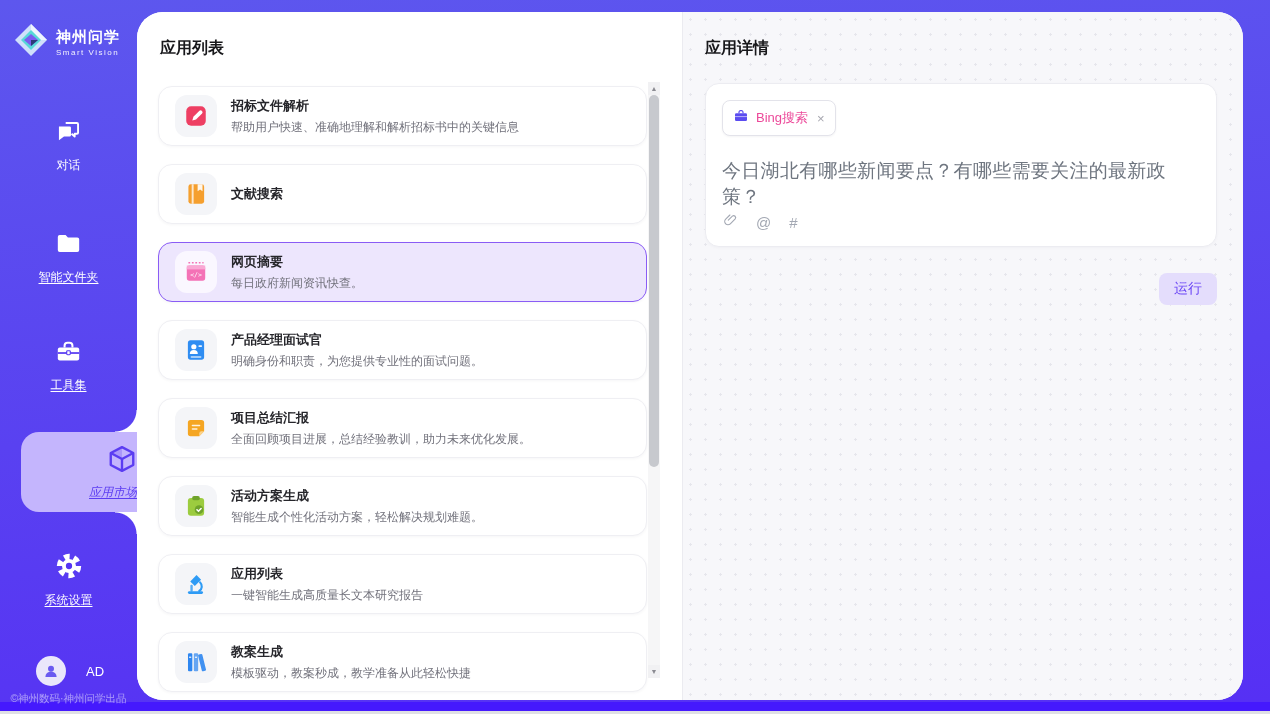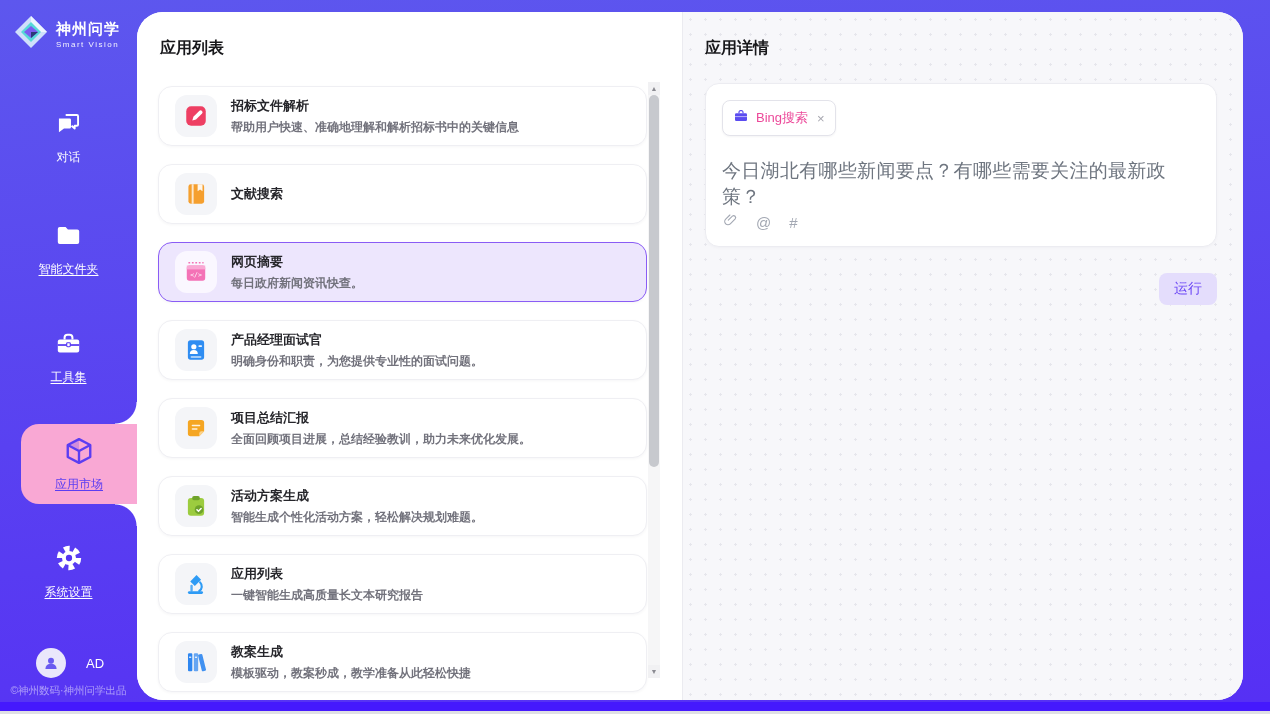--- a/index.html
+++ b/index.html
@@ -10,36 +10,36 @@
   
   .purple-frame { position:absolute; left:0; top:0; width:1270px; height:703px;
     background:linear-gradient(175deg,#5d57ee 0%, #5941f1 55%, #5630f4 100%); }
   .accent-bar { position:absolute; left:0; top:702px; width:1270px; height:9px; background:#4519fd; }
 
   
   .shell { position:absolute; left:137px; top:12px; width:1106px; height:688px;
     background:#ffffff; border-radius:26px; overflow:hidden; display:flex; }
 
   
-  .sidebar { position:absolute; left:0; top:0; width:137px; height:703px; color:#fff; }
+  .sidebar { position:absolute; left:0; top:8px; width:137px; height:703px; color:#fff; }
   .logo { position:absolute; left:13px; top:14px; display:flex; align-items:center; gap:7px; }
   .logo-text-cn { font-size:15px; font-weight:bold; letter-spacing:1px; }
   .logo-text-en { font-size:8px; letter-spacing:1.5px; opacity:.92; margin-top:1px; }
   .nav-item { position:absolute; left:0; width:137px; display:flex; flex-direction:column;
     align-items:center; gap:8px; cursor:pointer; }
   .nav-label { font-size:12px; color:#fff; }
   .nav-label.u { text-decoration:underline; text-underline-offset:2px; }
   .nav-chat   { top:110px; }
   .nav-folder { top:222px; }
   .nav-tools  { top:330px; }
   .nav-gear   { top:544px; }
 
   .nav-active-tab { position:absolute; left:21px; right:0; top:424px; height:80px;
-    background:#f9a8d4; border-radius:18px 0 0 18px; display:flex; flex-direction:column;
-    align-items:center; justify-content:center; gap:6px; cursor:pointer; }
+    background:#c4b5fd; border-radius:18px 0 0 18px; display:flex; flex-direction:column;
+    align-items:flex-end; justify-content:center; gap:6px; cursor:pointer;font-style:italic; }
   .nav-active-tab::before { content:""; position:absolute; right:0; top:-22px; width:22px; height:22px;
     background:radial-gradient(circle at 0 0, transparent 21px, #fff 22px); }
   .nav-active-tab::after { content:""; position:absolute; right:0; bottom:-22px; width:22px; height:22px;
     background:radial-gradient(circle at 0 100%, transparent 21px, #fff 22px); }
   .nav-active-tab .nav-label { color:#5b3df2; text-decoration:underline; text-underline-offset:2px; }
 
   .user-row { position:absolute; left:36px; top:648px; display:flex; align-items:center; gap:20px; cursor:pointer; }
   .avatar { width:30px; height:30px; border-radius:50%; background:#eae7fb; display:flex;
     align-items:center; justify-content:center; }
   .user-name { font-size:13px; color:#fff; }
@@ -54,21 +54,21 @@
   .cards { width:489px; }
   .app-card { width:100%; height:60px; border:1px solid #efeff3; border-radius:14px;
     background:#fff; box-shadow:0 1px 3px rgba(30,30,60,.04); display:flex; align-items:center;
     gap:14px; padding:0 16px; margin-bottom:18px; cursor:pointer; }
   .app-card.selected { background:#ede6fd; border:1px solid #8a5cf5; }
   .app-icon-box { width:42px; height:42px; border-radius:12px; background:#f4f5f8; flex:0 0 auto;
     display:flex; align-items:center; justify-content:center; }
   .app-card.selected .app-icon-box { background:#faf7ff; }
   .app-texts { display:flex; flex-direction:column; gap:4px; min-width:0; }
   .app-name { font-size:13px; font-weight:bold; color:#26262b; }
-  .app-desc { font-size:12px; color:#72727c; white-space:nowrap;font-weight:bold; }
+  .app-desc { font-size:12px; color:#72727c; white-space:nowrap; }
 
   
   .scrollbar { position:absolute; top:70px; right:22px; width:12px; height:596px;
     background:#f6f6f7; }
   .sb-arrow { position:absolute; left:0; width:12px; height:13px; background:#f1f1f3;
     color:#8b8b92; font-size:7px; line-height:13px; text-align:center; cursor:pointer; }
   .sb-arrow.up { top:0; } .sb-arrow.down { bottom:0; }
   .sb-thumb { position:absolute; left:1px; top:13px; width:10px; height:372px;
     background:#c7c9ce; border-radius:5px; cursor:pointer; }
 

